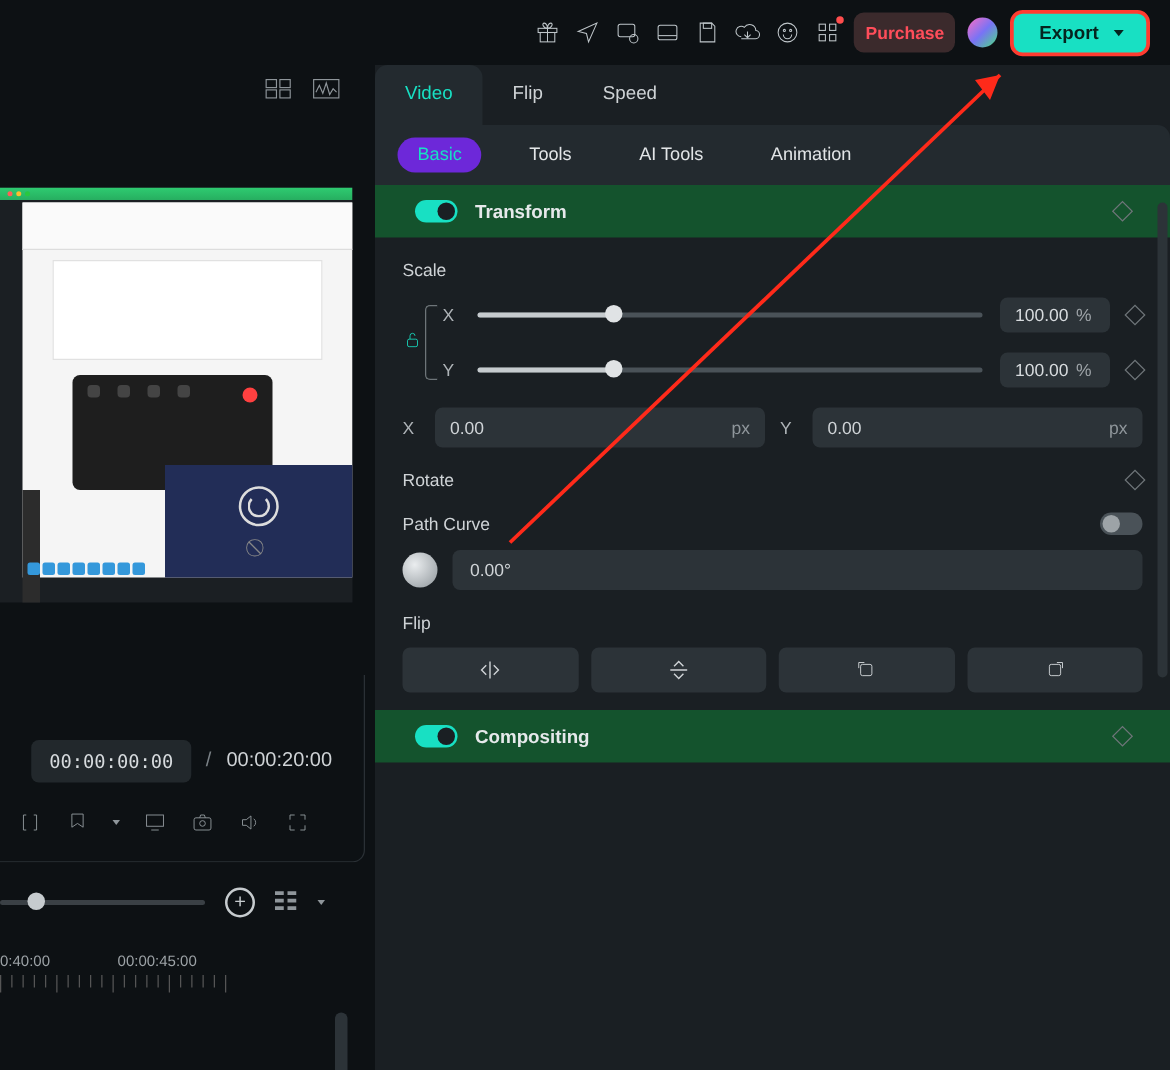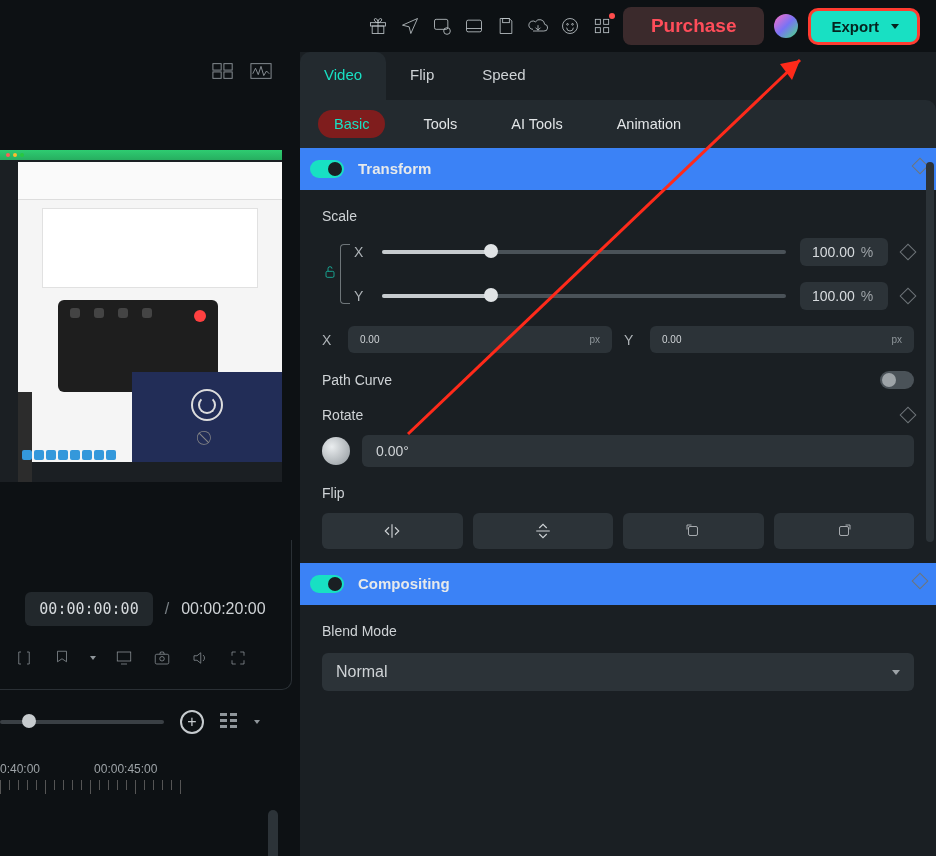--- a/index.html
+++ b/index.html
@@ -19,21 +19,21 @@
 }
 .topbar .icon, .topbar .icon-dot {
   width: 22px; height: 22px; display: flex; align-items: center; justify-content: center;
   color: #bfc6ca; cursor: pointer; position: relative;
 }
 .topbar .icon svg { width: 20px; height: 20px; stroke: currentColor; fill: none; }
 .icon-gift { color: #18e0c3; }
 .dot { position: absolute; top: -2px; right: -2px; width: 6px; height: 6px; border-radius: 50%; background: #ff4d4d; }
 .purchase-btn {
   background: #3b2a2c; color: #ff4d5a; border: none;
-  padding: 8px 28px; border-radius: 8px; font-weight: 600; font-size: 19px; cursor: pointer;
+  padding: 8px 9px; border-radius: 8px; font-weight: 600; font-size: 14px; cursor: pointer;
 }
 .avatar { width: 24px; height: 24px; border-radius: 50%; background: linear-gradient(135deg,#ff6ec4,#7873f5,#4ade80); }
 .export-btn {
   background: #18e0c3; color: #05241f; border: 3px solid #ff3b30;
   padding: 7px 18px 7px 20px; border-radius: 10px; font-weight: 700; font-size: 15px;
   display: flex; align-items: center; gap: 12px; cursor: pointer;
 }
 .export-btn .chev { width: 0; height: 0; border-left: 4px solid transparent; border-right: 4px solid transparent; border-top: 5px solid #05241f; }
 
 
@@ -119,24 +119,24 @@
 
 .right {
   position: absolute; top: 52px; left: 300px; right: 0; bottom: 0;
   background: #1a1f23;
 }
 .tabs-main { display: flex; gap: 0; height: 48px; align-items: stretch; }
 .tabs-main .tab { padding: 14px 24px; font-size: 15px; color: #cfd3d6; cursor: pointer; }
 .tabs-main .tab.active { background: #232a2f; color: #18e0c3; border-radius: 10px 10px 0 0; }
 .sub-row { background: #232a2f; padding: 10px 18px; display: flex; gap: 22px; align-items: center; border-radius: 0 10px 0 0;}
 .sub-row .sub { font-size: 14.5px; color: #e2e5e7; cursor: pointer; padding: 6px 16px; border-radius: 14px; }
-.sub-row .sub.active { background: #7f1d1d; color: #18e0c3; }
+.sub-row .sub.active { background: #6d28d9; color: #18e0c3; }
 
 .section-header {
-  background: #3b82f6; padding: 12px 10px; display: flex; gap: 14px;
+  background: #14532d; padding: 12px 32px; display: flex; align-items: center; gap: 14px;
 }
 .toggle { width: 34px; height: 18px; background: #18e0c3; border-radius: 10px; position: relative; cursor: pointer; }
 .toggle.off { background: #4a5258; }
 .toggle .knob { position: absolute; top: 2px; right: 2px; width: 14px; height: 14px; border-radius: 50%; background: #1a1f23; }
 .toggle.off .knob { left: 2px; right: auto; background:#9da3a7;}
 .section-header .title { font-weight: 600; color: #e6e9eb; font-size: 15px; }
 .section-header .dia { margin-left: auto; }
 .dia { width: 12px; height: 12px; border: 1.5px solid #6e7579; transform: rotate(45deg); cursor: pointer; }
 
 .panel-body { padding: 18px 22px 8px; }
@@ -149,21 +149,21 @@
   border-left: 1.5px solid #6e7579; border-top:1.5px solid #6e7579; border-bottom:1.5px solid #6e7579; border-radius: 4px 0 0 4px;}
 .scale-row { display: flex; align-items: center; gap: 14px; margin-bottom: 16px; }
 .axis { width: 14px; color: #aeb3b7; font-size: 14px; }
 .slider { flex: 1; height: 4px; background: #4a5258; border-radius: 2px; position: relative; }
 .slider .fill { position:absolute; left:0; top:0; bottom:0; width:27%; background:#c6cbce; border-radius:2px;}
 .slider .thumb { position:absolute; top:-6px; left:27%; width:14px; height:14px; border-radius:50%; background:#e0e3e5; margin-left:-7px;}
 .num-pill { background:#2c3338; padding:6px 12px; border-radius:6px; font-size:14px; min-width:88px; text-align:left; color:#d7dbde; display:flex; gap:6px;}
 .num-pill .unit { color:#9da3a7;}
 
 .pos-row { display:flex; align-items:center; gap:12px; margin-bottom: 4px;}
-.pos-input { flex:1; background:#2c3338; border-radius:6px; padding:8px 12px; display:flex; justify-content:space-between; font-size:10px;}
+.pos-input { flex:1; background:#2c3338; border-radius:6px; padding:8px 12px; display:flex; justify-content:space-between; font-size:14px;}
 .pos-input .unit { color:#8f969b; }
 .row-head { display:flex; align-items:center; justify-content:space-between; margin: 18px 0 12px;}
 
 .knob-static { width:28px; height:28px; border-radius:50%; background:radial-gradient(circle at 35% 35%,#eaedef,#8f969b); margin-right:12px;}
 .rotate-row { display:flex; align-items:center;}
 .rotate-input { flex:1; background:#2c3338; border-radius:6px; padding:8px 14px; font-size:14px; }
 
 .flip-row { display:flex; gap:10px; }
 .flip-btn { flex:1; background:#2c3338; border-radius:6px; height:36px; display:flex; align-items:center; justify-content:center; cursor:pointer; color:#cfd3d6;}
 .flip-btn svg { width:18px; height:18px; stroke:currentColor; fill:none; }
@@ -441,30 +441,30 @@
           <span class="unit">px</span>
         </div>
       <div class="axis">Y</div>
       <div class="pos-input">
           <span>0.00</span>
           <span class="unit">px</span>
         </div>
     </div>
 
     <div class="row-head">
+      <div class="label" style="margin:0">Rotate</div>
+      <div class="dia"></div>
+    </div>
+
+    <div class="row-head">
       <div class="label" style="margin:0">Path Curve</div>
       <div class="toggle off">
           <div class="knob"></div>
         </div>
     </div>
-
-    <div class="row-head">
-      <div class="label" style="margin:0">Rotate</div>
-      <div class="dia"></div>
-    </div>
     <div class="rotate-row">
       <div class="knob-static"></div>
       <div class="rotate-input">0.00°</div>
     </div>
 
     <div class="row-head">
         <div class="label" style="margin:0">Flip</div>
       </div>
     <div class="flip-row">
       <div class="flip-btn">
@@ -491,27 +491,20 @@
         </div>
     </div>
   </div>
 
   <div class="section-header" style="margin-top:6px">
     <div class="toggle">
         <div class="knob"></div>
       </div>
     <div class="title">Compositing</div>
     <div class="dia"></div>
-  </div>
-  <div class="panel-body">
-    <div class="label">Blend Mode</div>
-    <div class="blend-select">
-      <span>Normal</span>
-      <span class="chev"></span>
-    </div>
   </div>
 
   <div class="rscroll"></div>
 </div>
 
 <div class="arrow">
   <svg viewBox="0 0 420 400">
       <line x1="8" y1="392" x2="400" y2="18" stroke="#ff2a1a" stroke-width="3"></line>
       <polygon points="400,18 380,22 392,38" fill="#ff2a1a"></polygon>
     </svg>

